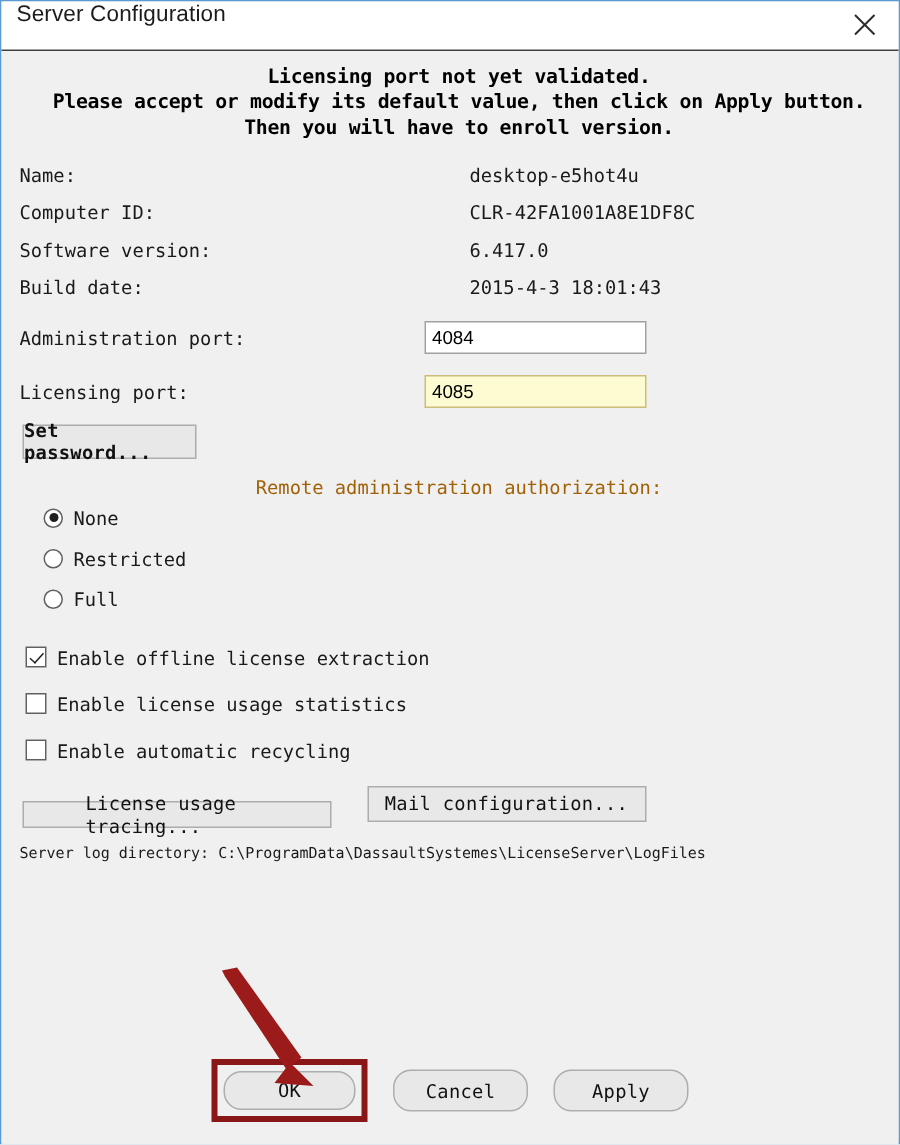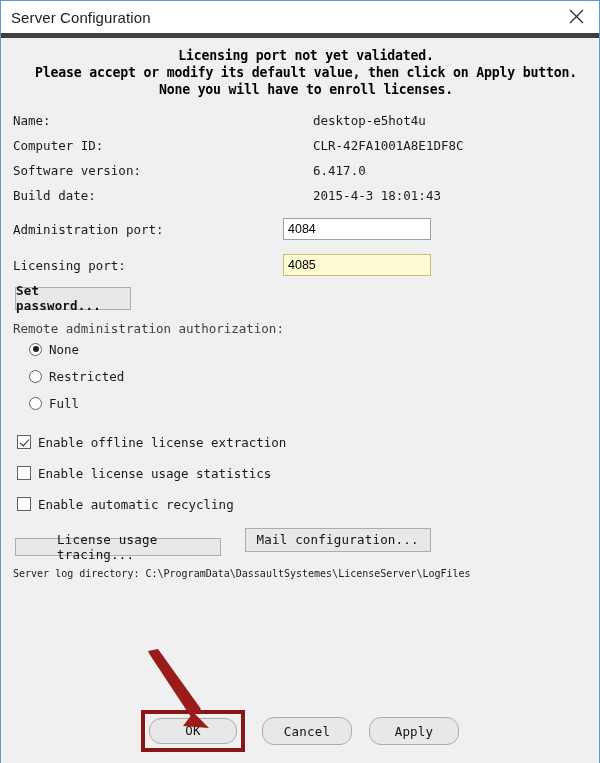--- a/index.html
+++ b/index.html
@@ -21,23 +21,22 @@
     box-sizing: border-box;
     border: 1px solid #5b9bd1;
     background: #f0f0f0;
   }
 
   
   .titlebar {
     position: relative;
     height: 32px;
     background: #ffffff;
-    border-bottom: 5px solid #404040;
-    display: flex;
-    align-items: center;
+    border-bottom: 1px solid #404040;
+    display: flex;
   }
   .title-text {
     font-family: "Liberation Sans", sans-serif;
     font-size: 15px;
     color: #1c1c1c;
     padding-left: 10px;
     letter-spacing: 0.1px;
   }
   .close-btn {
     position: absolute;
@@ -143,21 +142,22 @@
   }
   .btn-mail {
     margin: 8px 0 0 14px;
     width: 186px;
     height: 24px;
   }
 
   .section-label {
     margin: 11px 0 0 12px;
     font-size: 12.5px;
-    color: #404040;
+    color: #a16207;
+    text-align: center;
   }
 
   .opt-row {
     display: flex;
     align-items: center;
     height: 27px;
     font-size: 12.5px;
     color: #1a1a1a;
     cursor: pointer;
   }
@@ -264,21 +264,21 @@
         </svg>
       </span>
     </div>
   </div>
 
   <div class="content">
 
     <div class="banner">
       <div>Licensing port not yet validated.</div>
       <div>Please accept or modify its default value, then click on Apply button.</div>
-      <div>None you will have to enroll licenses.</div>
+      <div>Then you will have to enroll version.</div>
     </div>
 
     <div class="info-table">
       <div class="info-row">
         <span class="info-label">Name:</span>
         <span class="info-value">desktop-e5hot4u</span>
       </div>
       <div class="info-row">
         <span class="info-label">Computer ID:</span>
         <span class="info-value">CLR-42FA1001A8E1DF8C</span>

